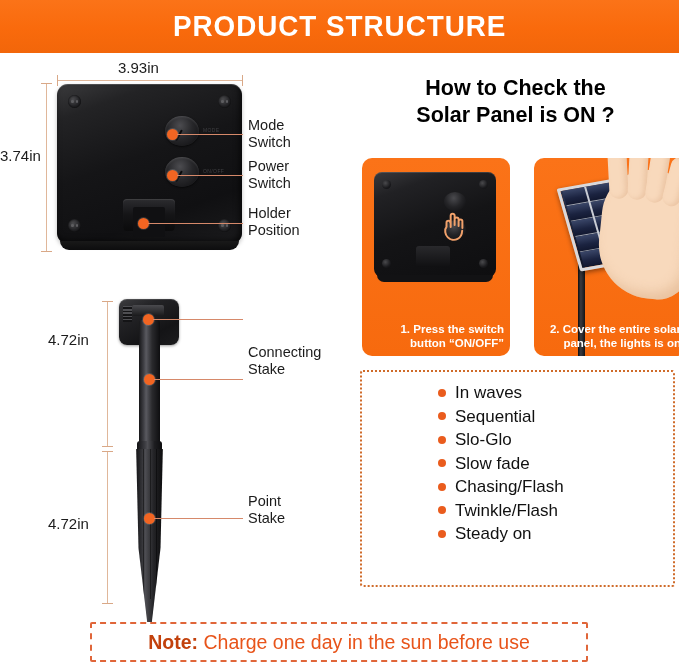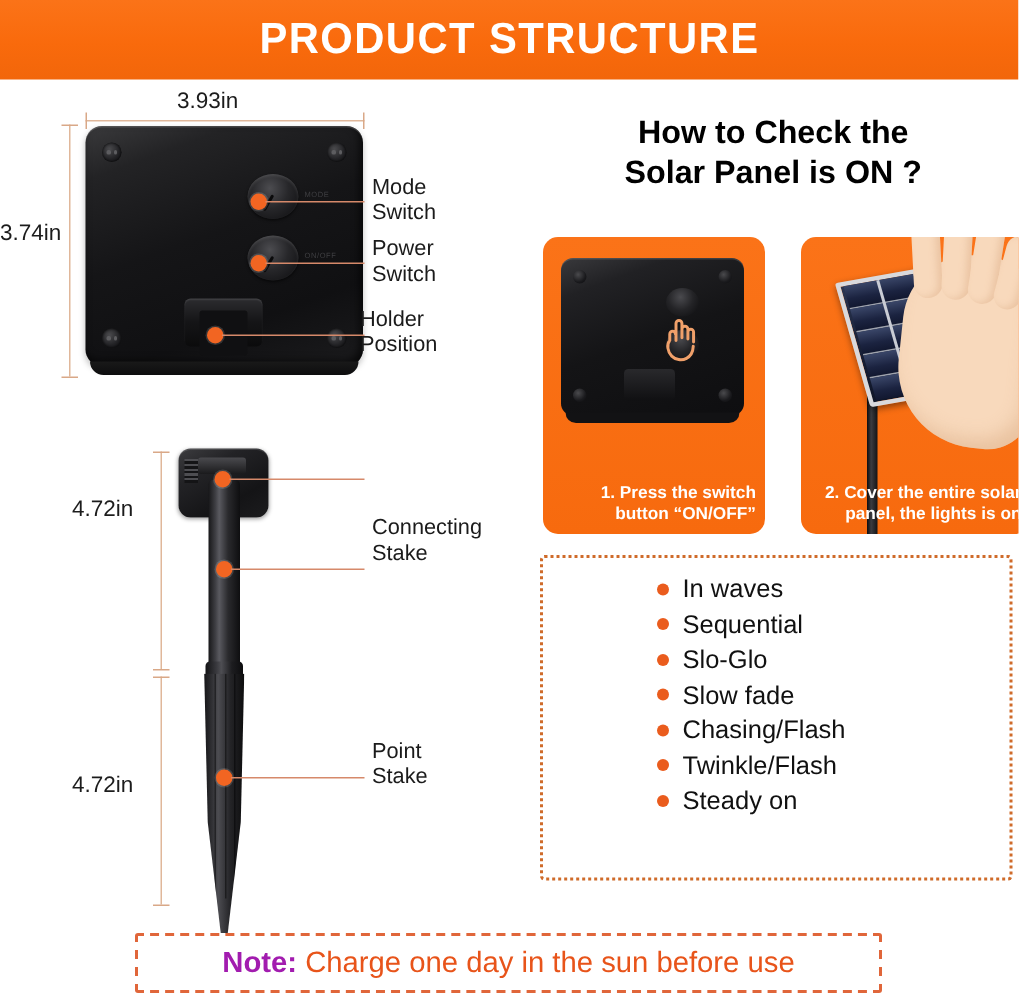--- a/index.html
+++ b/index.html
@@ -131,21 +131,21 @@
   .mode-item{display:flex;align-items:center;height:23.5px;}
   .mode-bullet{width:8px;height:8px;border-radius:50%;background:#ea5c1d;
                margin-right:9px;flex:0 0 auto;}
   .mode-label{font-size:17px;color:#111111;line-height:19px;}
 
   
   .note{position:absolute;left:90px;top:622px;width:494px;height:36px;
         border:2px dashed #e0663a;border-radius:2px;background:#ffffff;
         display:flex;align-items:center;justify-content:center;}
   .note-text{font-size:19.5px;color:#e8541a;white-space:nowrap;}
-  .note-text b{color:#a21caf;font-weight:bold;margin-top:44px;}
+  .note-text b{color:#c2410c;font-weight:bold;margin-top:44px;}
 </style>
 </head>
 <body>
 
 <div class="header">
   <div class="header-title">PRODUCT STRUCTURE</div>
 </div>
 
 <div class="left-col">
 
@@ -191,21 +191,21 @@
   <div class="callout" style="left:248px;top:64px;">Mode
 Switch</div>
 
   <div class="dot" style="left:167px;top:117px;"></div>
   <div class="leader" style="left:177px;top:122px;width:66px;"></div>
   <div class="callout" style="left:248px;top:105px;">Power
 Switch</div>
 
   <div class="dot" style="left:138px;top:165px;"></div>
   <div class="leader" style="left:148px;top:170px;width:95px;"></div>
-  <div class="callout" style="left:240px;top:152px;">Holder
+  <div class="callout" style="left:248px;top:152px;">Holder
 Position</div>
 
   <div class="dim" style="left:48px;top:278px;">4.72in</div>
   <div class="dimline-v" style="left:107px;top:248px;height:145px;"></div>
   <div class="dimtick-h" style="left:102px;top:248px;"></div>
   <div class="dimtick-h" style="left:102px;top:393px;"></div>
 
   <div class="dim" style="left:48px;top:462px;">4.72in</div>
   <div class="dimline-v" style="left:107px;top:398px;height:152px;"></div>
   <div class="dimtick-h" style="left:102px;top:398px;"></div>

